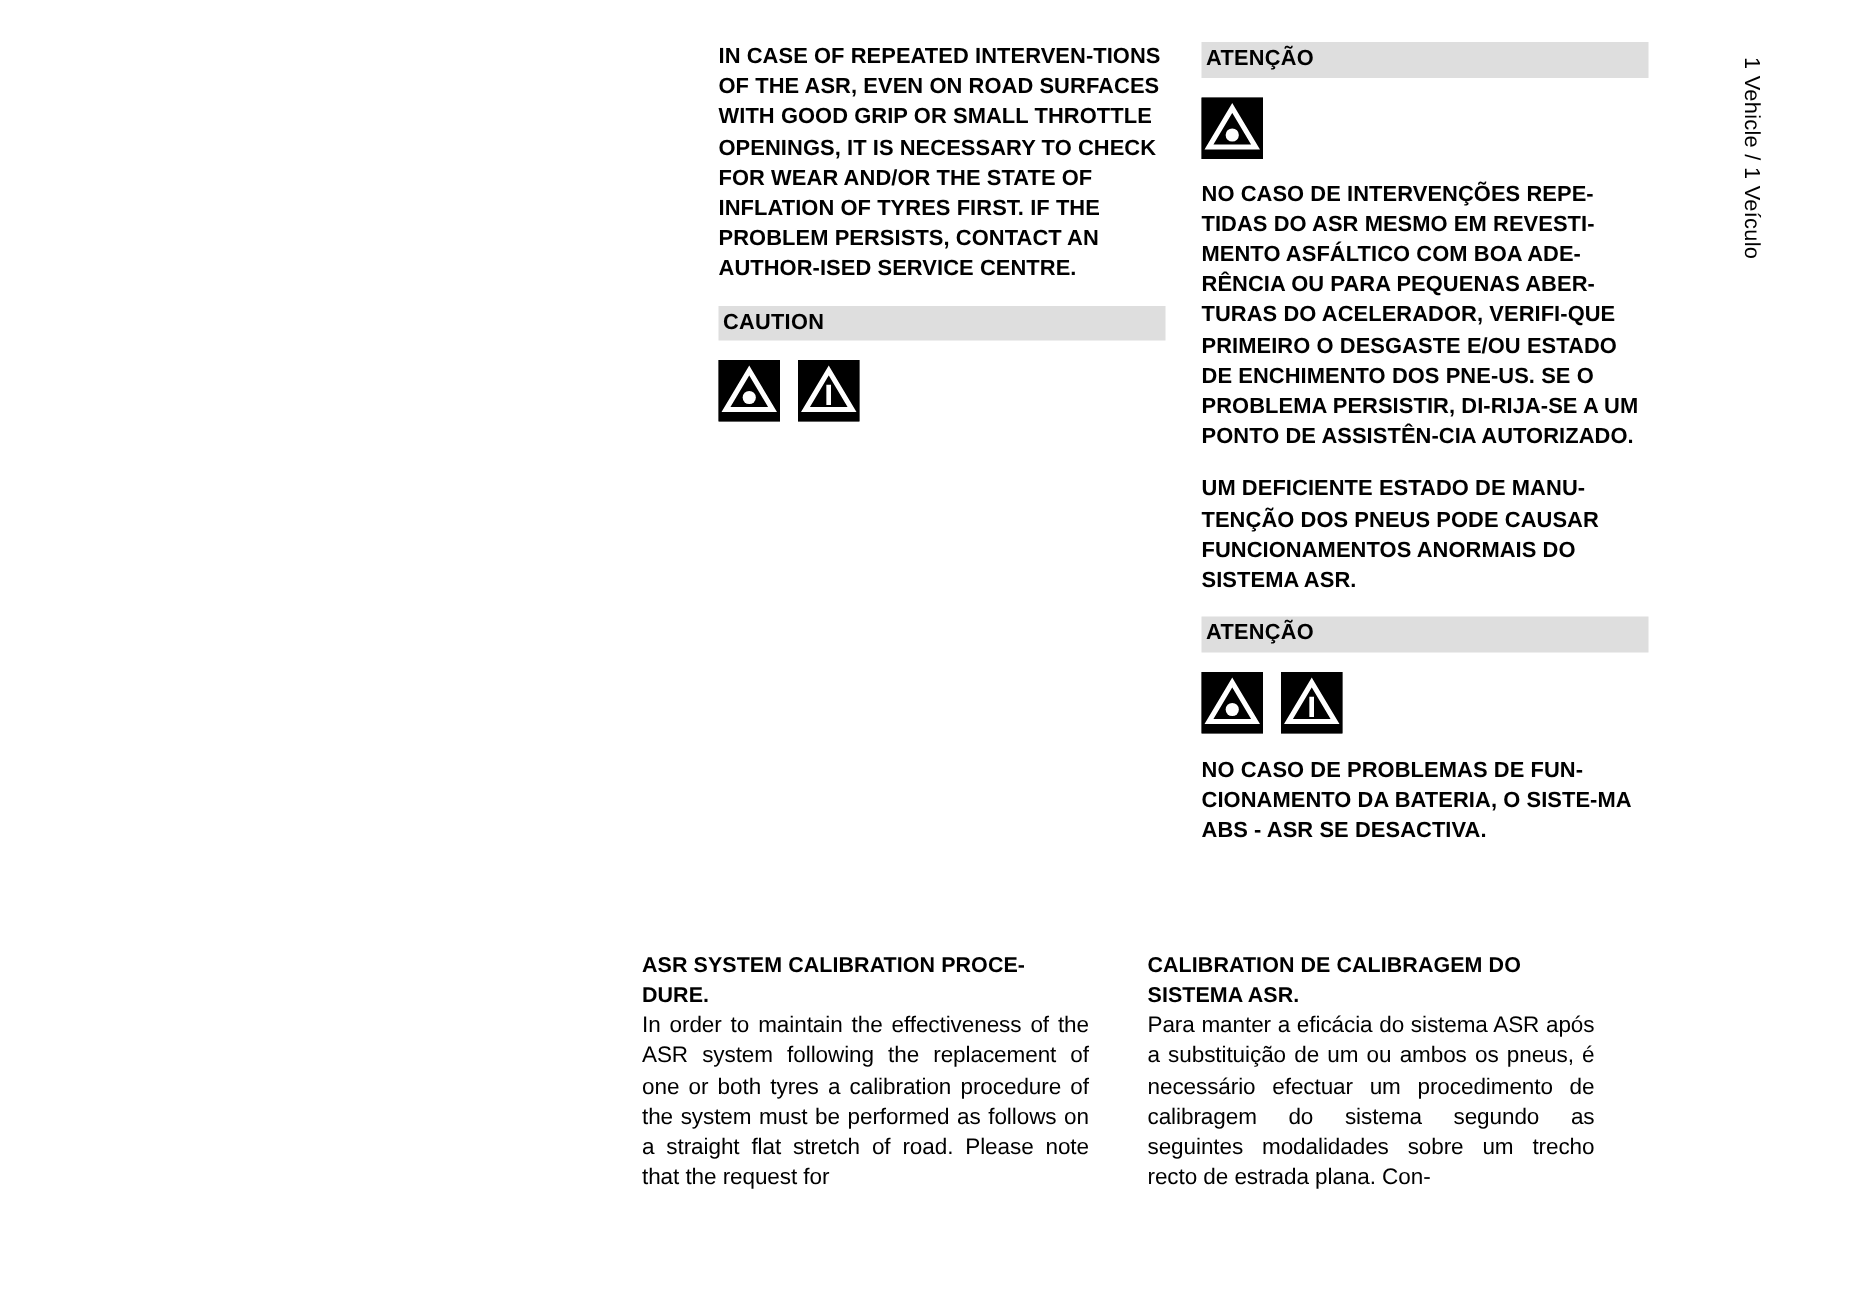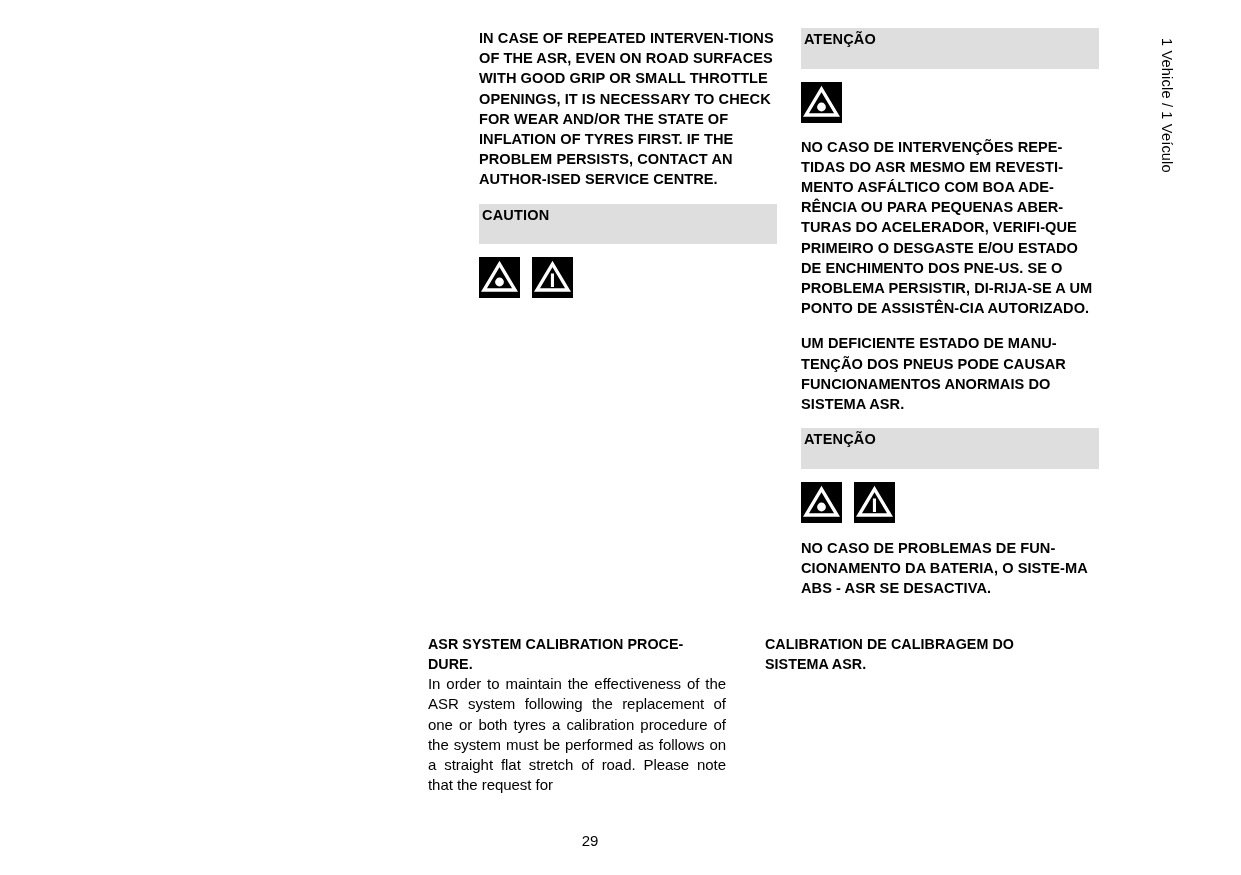--- a/index.html
+++ b/index.html
@@ -32,21 +32,21 @@
   }
   .col-left  { left: 443px; }
   .col-right { left: 765px; }
 
   
   .band {
     background: #dedede;
     font-size: 14.5px;
     font-weight: bold;
     line-height: 1.0;
-    padding: 4px 4px 22px 3px;
+    padding: 4px 4px 5px 3px;
     letter-spacing: 0.2px;
   }
 
   
   .warn {
     font-size: 14.6px;
     font-weight: bold;
     line-height: 20.2px;
     letter-spacing: 0.05px;
     margin: 0;
@@ -197,19 +197,19 @@
     <p class="warn mt-after-icons">NO  CASO DE PROBLEMAS DE FUN-CIONAMENTO DA BATERIA, O SISTE-MA ABS - ASR SE DESACTIVA.</p>
   </div>
 
   <div class="bottom-block bottom-left">
     <p class="subhead">ASR SYSTEM CALIBRATION PROCE-DURE.</p>
     <p class="body-text">In order to maintain the effectiveness of the ASR system following the replacement of one or both tyres a calibration procedure of the system must be performed as follows on a straight flat stretch of road. Please note that the request for</p>
   </div>
 
   <div class="bottom-block bottom-right">
     <p class="subhead">CALIBRATION   DE CALIBRAGEM DO SISTEMA ASR.</p>
-  </div>
-
-  <div class="page-number">29</div>
+    <p class="body-text">Para manter a eficácia do sistema ASR após a substituição de um ou ambos os pneus, é necessário efectuar um procedimento de calibragem do sistema segundo as seguintes modalidades sobre um trecho recto de estrada plana. Con-</p>
+  </div>
+
 
   <div class="side-head">1 Vehicle / 1 Veículo</div>
 
 </div>
 
 </body></html>

